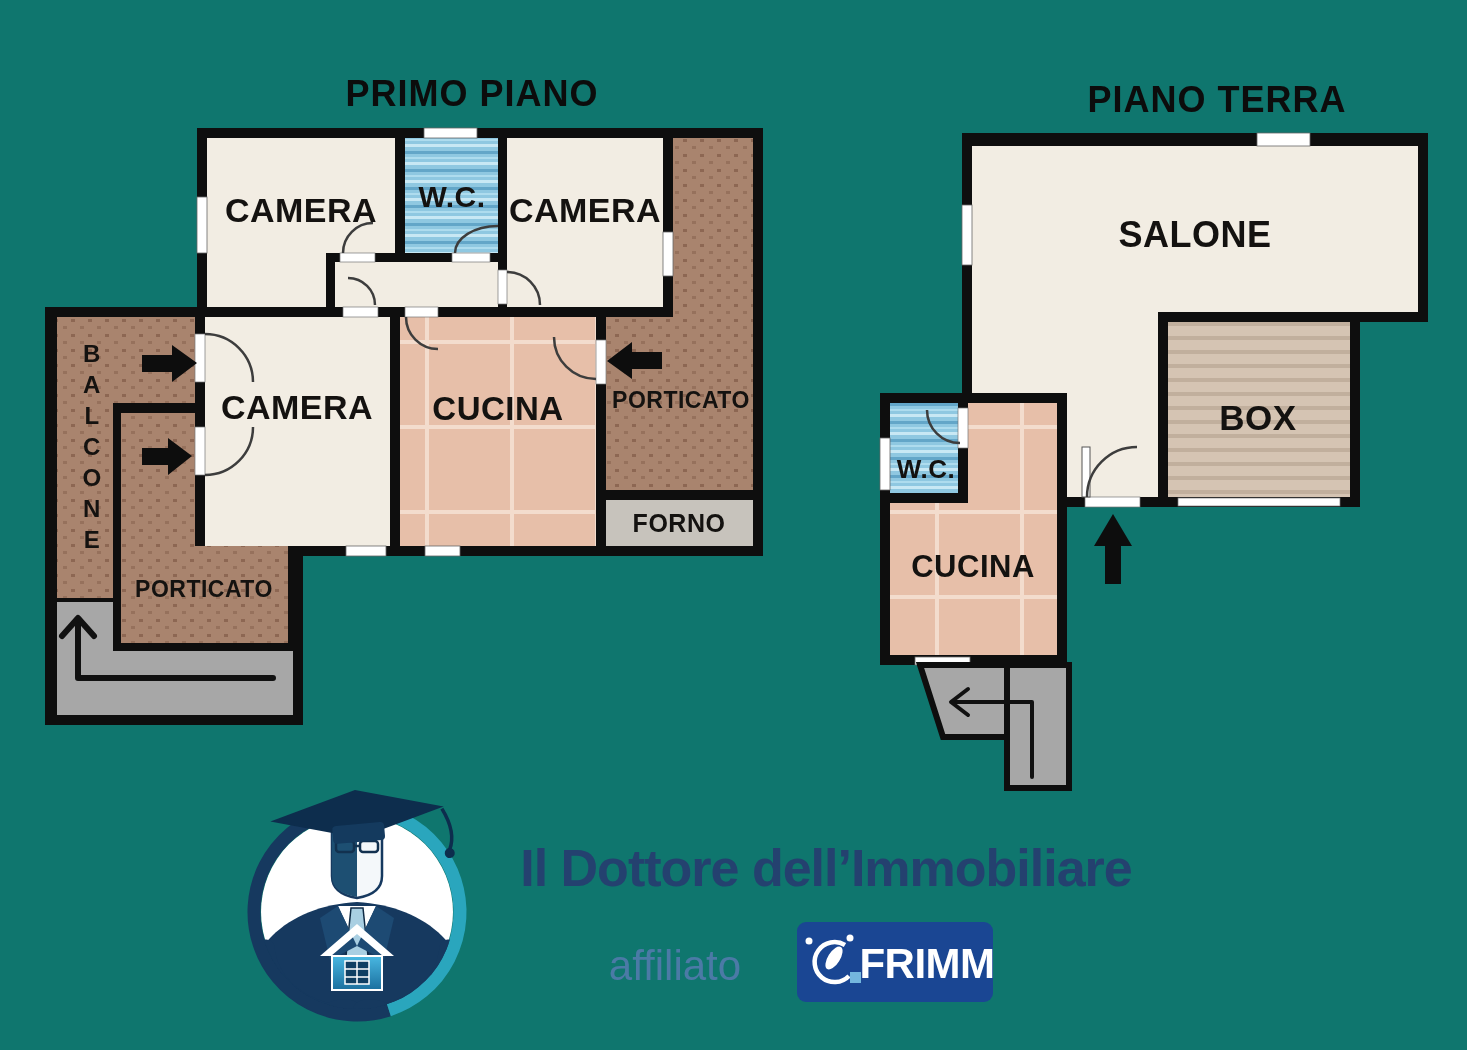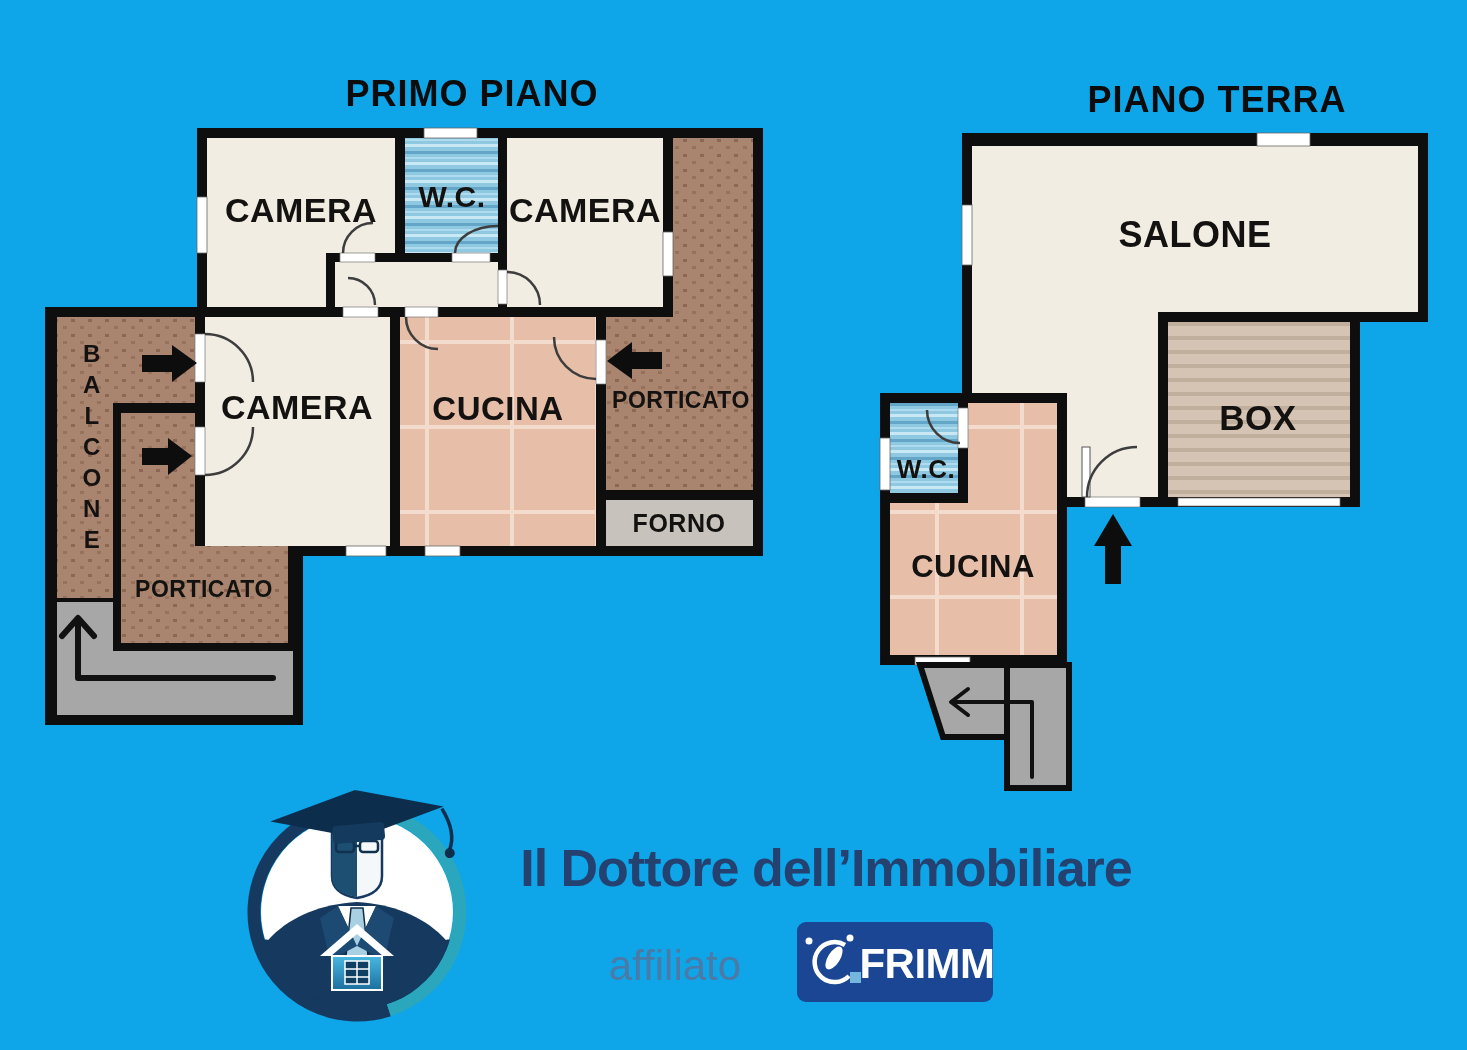--- a/index.html
+++ b/index.html
@@ -1,16 +1,16 @@
 <!DOCTYPE html>
 <html><head>
 <meta charset="utf-8">
 <style>
   html,body{margin:0;padding:0;background:#fff;}
-  #stage{position:relative;width:1467px;height:1050px;background:#0ea5e9;overflow:hidden;
+  #stage{position:relative;width:1467px;height:1050px;background:#0f766e;overflow:hidden;
          font-family:"Liberation Sans", sans-serif;}
   svg{position:absolute;left:0;top:0;}
   text{font-family:"Liberation Sans","DejaVu Sans",sans-serif;}
   .plan-title{font-weight:800;font-size:36px;fill:#0c0c0c;letter-spacing:1px;}
   .rl{font-weight:800;fill:#141210;letter-spacing:0.5px;}
   .brand-txt{font-weight:800;}
 </style>
 </head>
 <body>
 

